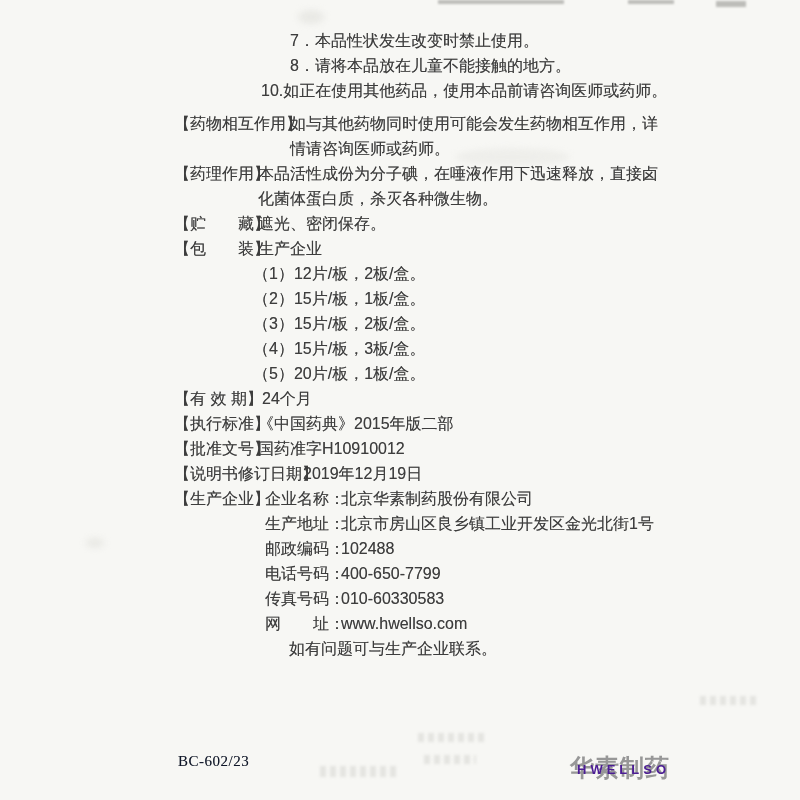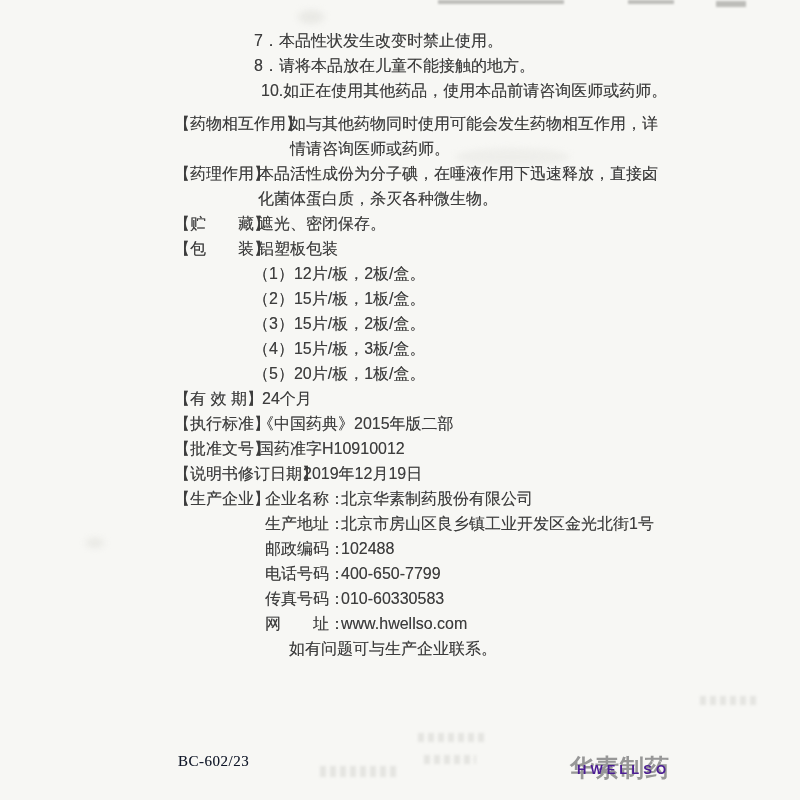--- a/index.html
+++ b/index.html
@@ -14,21 +14,21 @@
   }
   .doc { position: absolute; top: 28px; left: 0; right: 0; }
   .line {
     height: 25px;
     line-height: 25px;
     font-size: 16px;
     white-space: nowrap;
     text-shadow: 0 0 0.6px rgba(60,60,60,0.55);
   }
   
-  .p-item   { padding-left: 254px; }
+  .p-item   { padding-left: 254px; margin-left: 36px; }
   .p-item10 { padding-left: 261px; }
   
   .sec { padding-left: 174px; }
   .sec-gap { margin-top: 8px; }
   .lbl { display: inline-block; vertical-align: top; }
   .lbl-w116 { width: 116px; }
   .lbl-w84  { width: 84px;  }
   .lbl-w88  { width: 88px;  }
   .lbl-w129 { width: 129px; }
   .lbl-w91  { width: 91px;  }
@@ -117,21 +117,21 @@
     <div class="line sec">
       <span class="lbl lbl-w84">【药理作用】</span><span>本品活性成份为分子碘，在唾液作用下迅速释放，直接卤</span>
     </div>
     <div class="line cont-pharm">化菌体蛋白质，杀灭各种微生物。</div>
 
     <div class="line sec">
       <span class="lbl lbl-w84">【贮　　藏】</span><span>遮光、密闭保存。</span>
     </div>
 
     <div class="line sec">
-      <span class="lbl lbl-w84">【包　　装】</span><span>铝塑板包装</span>
+      <span class="lbl lbl-w84">【包　　装】</span><span>生产企业</span>
     </div>
     <div class="line pack-item">（1）12片/板，2板/盒。</div>
     <div class="line pack-item">（2）15片/板，1板/盒。</div>
     <div class="line pack-item">（3）15片/板，2板/盒。</div>
     <div class="line pack-item">（4）15片/板，3板/盒。</div>
     <div class="line pack-item">（5）20片/板，1板/盒。</div>
 
     <div class="line sec">
       <span class="lbl lbl-w88">【有 效 期】</span><span>24个月</span>
     </div>

